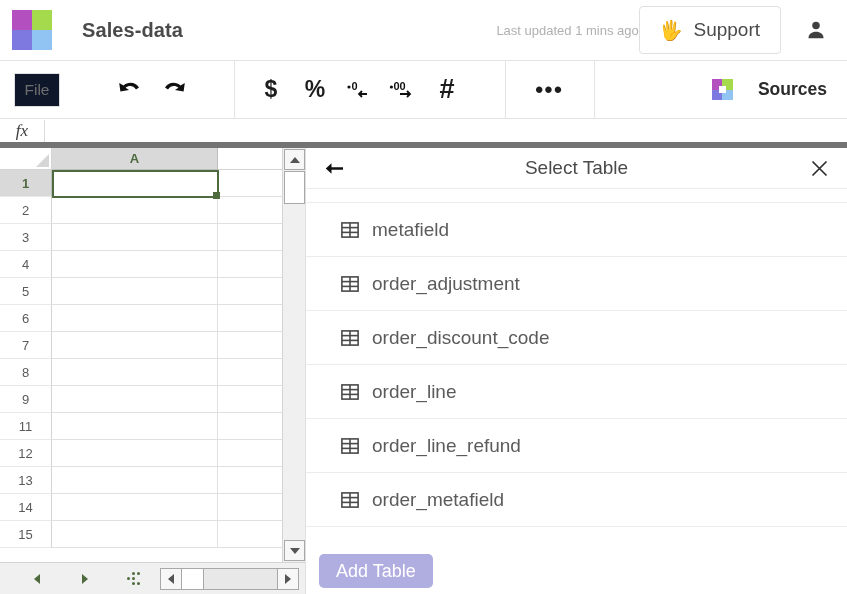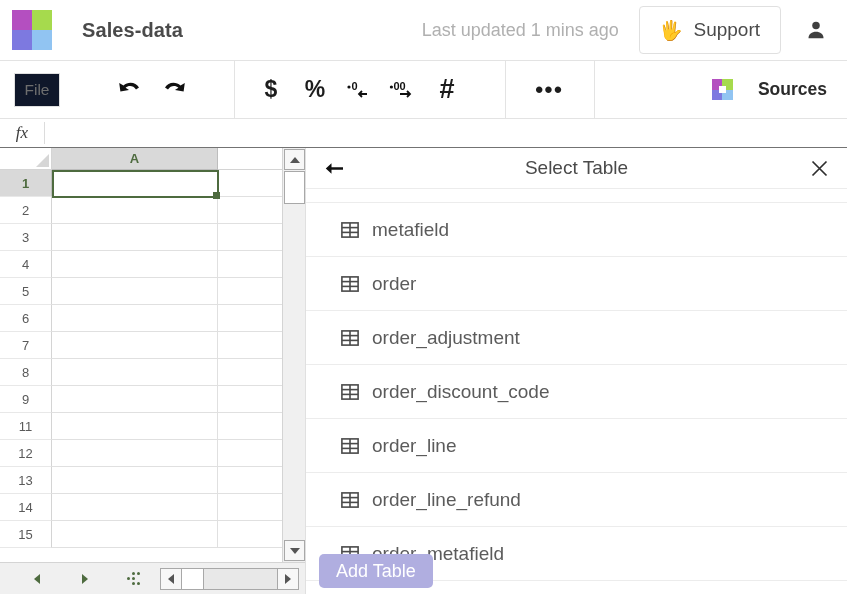--- a/index.html
+++ b/index.html
@@ -32,21 +32,21 @@
   .logo .q4 { background: #91c4f2; }
   .logo-wrap { position: relative; display: flex; flex: none; }
 
   .doc-title {
     margin-left: 30px;
     font-size: 20px; font-weight: bold; color: #4a4a4a;
     letter-spacing: .1px;
   }
   .spacer { flex: 1 1 auto; }
   .last-updated {
-    font-size: 18px; color: #b0b0b0; margin-right: 20px; white-space: nowrap;
+    font-size: 13px; color: #b0b0b0; white-space: nowrap;
   }
   .support-btn {
     height: 48px; display: flex; align-items: center; gap: 10px;
     padding: 0 20px; background: #ffffff;
     border: 1px solid #e0e0e0; border-radius: 4px;
     font-size: 19px; color: #4a4a4a; cursor: pointer;
     margin-right: 18px;
   }
   .hand-emoji { font-size: 19px; line-height: 1; }
   .avatar-btn {
@@ -86,21 +86,21 @@
   }
   .sources-logo .inner {
     position: absolute; width: 7px; height: 7px; background: #ffffff;
     left: 7px; top: 7px;
   }
   .sources-label { font-size: 17.5px; font-weight: bold; color: #2b2b2b; }
 
   
   .formula-bar {
     position: absolute; left: 0; top: 119px; width: 847px; height: 29px;
-    background: #ffffff; border-bottom: 1px solid #737373;
+    background: #ffffff; border-bottom: 6px solid #737373;
     display: flex; align-items: center;
   }
   .fx-label {
     width: 44px; text-align: center; font-style: italic;
     font-family: "Liberation Serif", serif; font-size: 17px; color: #3c3c3c;
   }
   .fx-div { width: 1px; height: 22px; background: #dcdcdc; }
   .fx-input {
     flex: 1; height: 29px; border: none; outline: none;
     background: transparent; font-size: 13px; padding-left: 6px;
@@ -502,29 +502,20 @@
         </svg>
         <span class="table-label">metafield</span>
       </div>
       <div class="table-item">
         <svg class="tbl-icon" viewBox="0 0 18 16">
           <rect x="0.9" y="0.9" width="16.2" height="14.2" fill="none" stroke="#4a4a4a" stroke-width="1.6"></rect>
           <line x1="0.9" y1="5.6" x2="17.1" y2="5.6" stroke="#4a4a4a" stroke-width="1.6"></line>
           <line x1="0.9" y1="10.4" x2="17.1" y2="10.4" stroke="#4a4a4a" stroke-width="1.6"></line>
           <line x1="9" y1="0.9" x2="9" y2="15.1" stroke="#4a4a4a" stroke-width="1.6"></line>
         </svg>
-        <span class="table-label">order</span>
-      </div>
-      <div class="table-item">
-        <svg class="tbl-icon" viewBox="0 0 18 16">
-          <rect x="0.9" y="0.9" width="16.2" height="14.2" fill="none" stroke="#4a4a4a" stroke-width="1.6"></rect>
-          <line x1="0.9" y1="5.6" x2="17.1" y2="5.6" stroke="#4a4a4a" stroke-width="1.6"></line>
-          <line x1="0.9" y1="10.4" x2="17.1" y2="10.4" stroke="#4a4a4a" stroke-width="1.6"></line>
-          <line x1="9" y1="0.9" x2="9" y2="15.1" stroke="#4a4a4a" stroke-width="1.6"></line>
-        </svg>
         <span class="table-label">order_adjustment</span>
       </div>
       <div class="table-item">
         <svg class="tbl-icon" viewBox="0 0 18 16">
           <rect x="0.9" y="0.9" width="16.2" height="14.2" fill="none" stroke="#4a4a4a" stroke-width="1.6"></rect>
           <line x1="0.9" y1="5.6" x2="17.1" y2="5.6" stroke="#4a4a4a" stroke-width="1.6"></line>
           <line x1="0.9" y1="10.4" x2="17.1" y2="10.4" stroke="#4a4a4a" stroke-width="1.6"></line>
           <line x1="9" y1="0.9" x2="9" y2="15.1" stroke="#4a4a4a" stroke-width="1.6"></line>
         </svg>
         <span class="table-label">order_discount_code</span>

